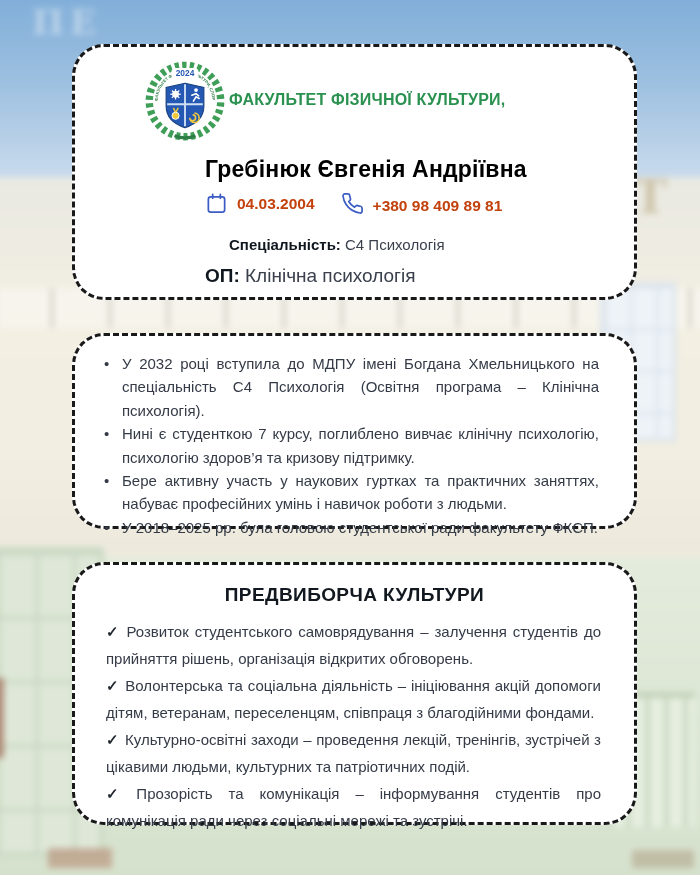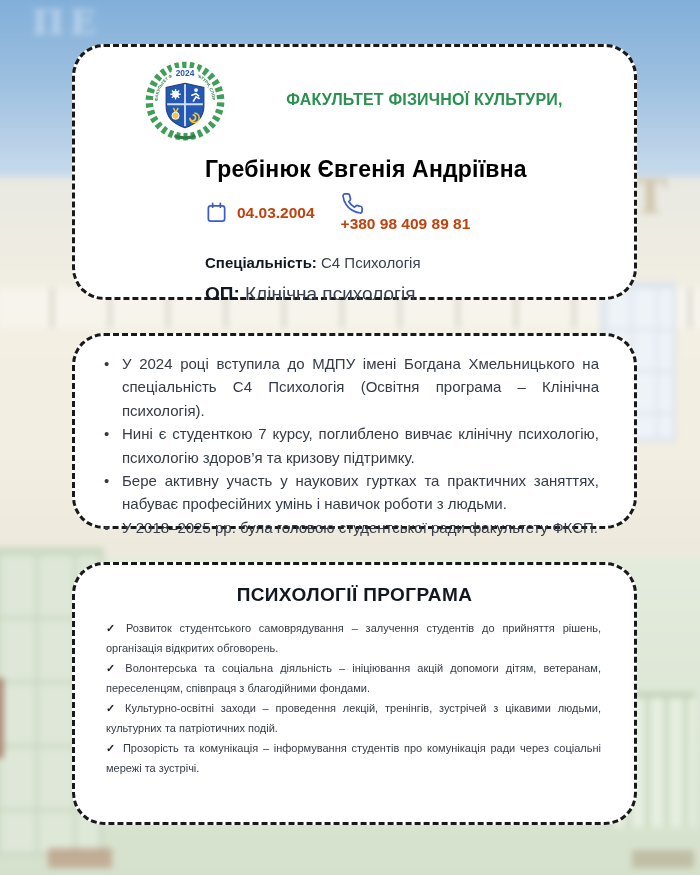--- a/index.html
+++ b/index.html
@@ -53,44 +53,44 @@
   
   .card { position:absolute; left:72px; width:565px; background:#ffffff;
     border:3px dashed #191919; border-radius:32px; }
   #card-profile { top:44px;  height:256px; }
   #card-bio     { top:333px; height:196px; }
   #card-program { top:562px; height:263px; }
 
   
   .logo-row { display:flex; align-items:center; margin:11px 14px 0 68px; }
   .logo-svg { width:84px; height:84px; flex-shrink:0; }
-  .faculty-title { flex:1; text-align:center; margin-left:2px;
+  .faculty-title { flex:1; text-align:left; margin-left:2px;
     color:#2a9150; font-weight:bold; font-size:16px; line-height:1.55; letter-spacing:.2px; }
   .profile-body { margin-left:130px; }
   .name { margin-top:14px; font-size:23px; font-weight:bold; color:#000000; letter-spacing:.2px; }
   .contact-row { display:flex; align-items:center; margin-top:9px;
     color:#c2410c; font-weight:bold; font-size:15.5px; }
   .contact-row svg { width:23px; height:23px; margin-right:9px; }
-  .contact-phone { margin-left:26px; display:flex; align-items:flex-start;flex-direction:column; }
+  .contact-phone { margin-left:26px; display:flex; align-items:flex-end; }
   .contact-date { display:flex; align-items:center; }
-  .spec-line { margin-top:21px; font-size:15px; color:#3a414d; }
+  .spec-line { margin-top:21px; font-size:15px; color:#3a414d;margin-left:24px; }
   .op-line   { margin-top:12px; font-size:19px; color:#3a414d; }
   .lbl { font-weight:bold; color:#10171f; }
 
   
   .bio-list { margin:16px 35px 0 29px; }
   .bio-item { display:flex; font-size:15px; line-height:23.4px; color:#343b47; }
   .bio-bullet { width:18px; flex-shrink:0; }
   .bio-text { flex:1; text-align:justify; }
 
   
   .pc-title { margin-top:19px; text-align:center; font-size:19px; font-weight:bold;
     letter-spacing:.4px; color:#12181f; }
   .pc-list { margin:12px 33px 0 31px; }
-  .pc-item { font-size:11px; line-height:20px; color:#343b47; text-align:justify; }
+  .pc-item { font-size:15px; line-height:27px; color:#343b47; text-align:justify; }
   .pc-check { font-weight:bold; color:#22282f; padding-right:6px; }
 </style>
 </head>
 <body>
 
 <div id="bg">
   <div class="bg-sky"></div>
   <div class="bg-building"></div>
   <div class="bg-lawn"></div>
   <div class="bg-mullions"></div>
@@ -180,42 +180,42 @@
       <span>Клінічна психологія</span>
     </div>
   </div>
 </div>
 
 <div class="card" id="card-bio">
   <div class="bio-list">
 
       <div class="bio-item">
         <span class="bio-bullet">•</span>
-        <span class="bio-text">У 2024 році вступила до МДПУ імені Богдана Хмельницького на спеціальність С4 Психологія (Освітня програма – Клінічна психологія).</span>
+        <span class="bio-text">У 2032 році вступила до МДПУ імені Богдана Хмельницького на спеціальність С4 Психологія (Освітня програма – Клінічна психологія).</span>
       </div>
 
       <div class="bio-item">
         <span class="bio-bullet">•</span>
         <span class="bio-text">Нині є студенткою 7 курсу, поглиблено вивчає клінічну психологію, психологію здоров’я та кризову підтримку.</span>
       </div>
 
       <div class="bio-item">
         <span class="bio-bullet">•</span>
         <span class="bio-text">Бере активну участь у наукових гуртках та практичних заняттях, набуває професійних умінь і навичок роботи з людьми.</span>
       </div>
 
       <div class="bio-item">
         <span class="bio-bullet">•</span>
         <span class="bio-text">У 2018–2025 рр. була головою студентської ради факультету ФКСП.</span>
       </div>
     </div>
 </div>
 
 <div class="card" id="card-program">
-  <div class="pc-title">ПСИХОЛОГІЇ ПРОГРАМА</div>
+  <div class="pc-title">ПРЕДВИБОРЧА КУЛЬТУРИ</div>
   <div class="pc-list">
 
       <p class="pc-item"><span class="pc-check">✓</span><span>Розвиток студентського самоврядування – залучення студентів до прийняття рішень, організація відкритих обговорень.</span></p>
 
       <p class="pc-item"><span class="pc-check">✓</span><span>Волонтерська та соціальна діяльність – ініціювання акцій допомоги дітям, ветеранам, переселенцям, співпраця з благодійними фондами.</span></p>
 
       <p class="pc-item"><span class="pc-check">✓</span><span>Культурно-освітні заходи – проведення лекцій, тренінгів, зустрічей з цікавими людьми, культурних та патріотичних подій.</span></p>
 
       <p class="pc-item"><span class="pc-check">✓</span><span>Прозорість та комунікація – інформування студентів про комунікація ради через соціальні мережі та зустрічі.</span></p>
     </div>

